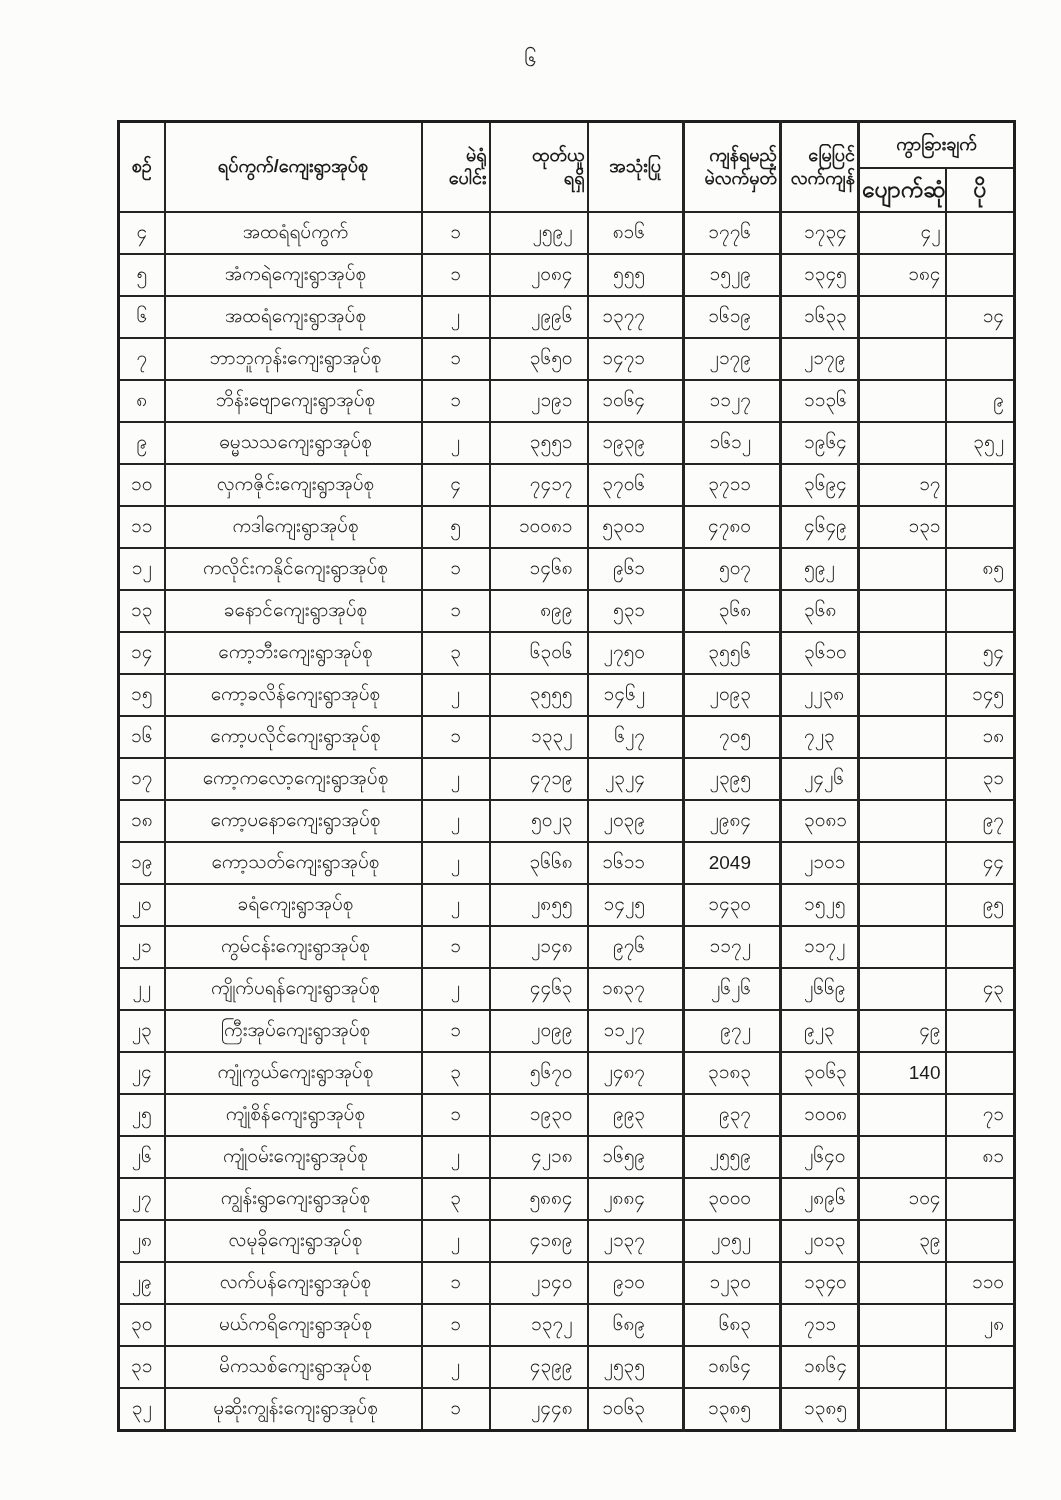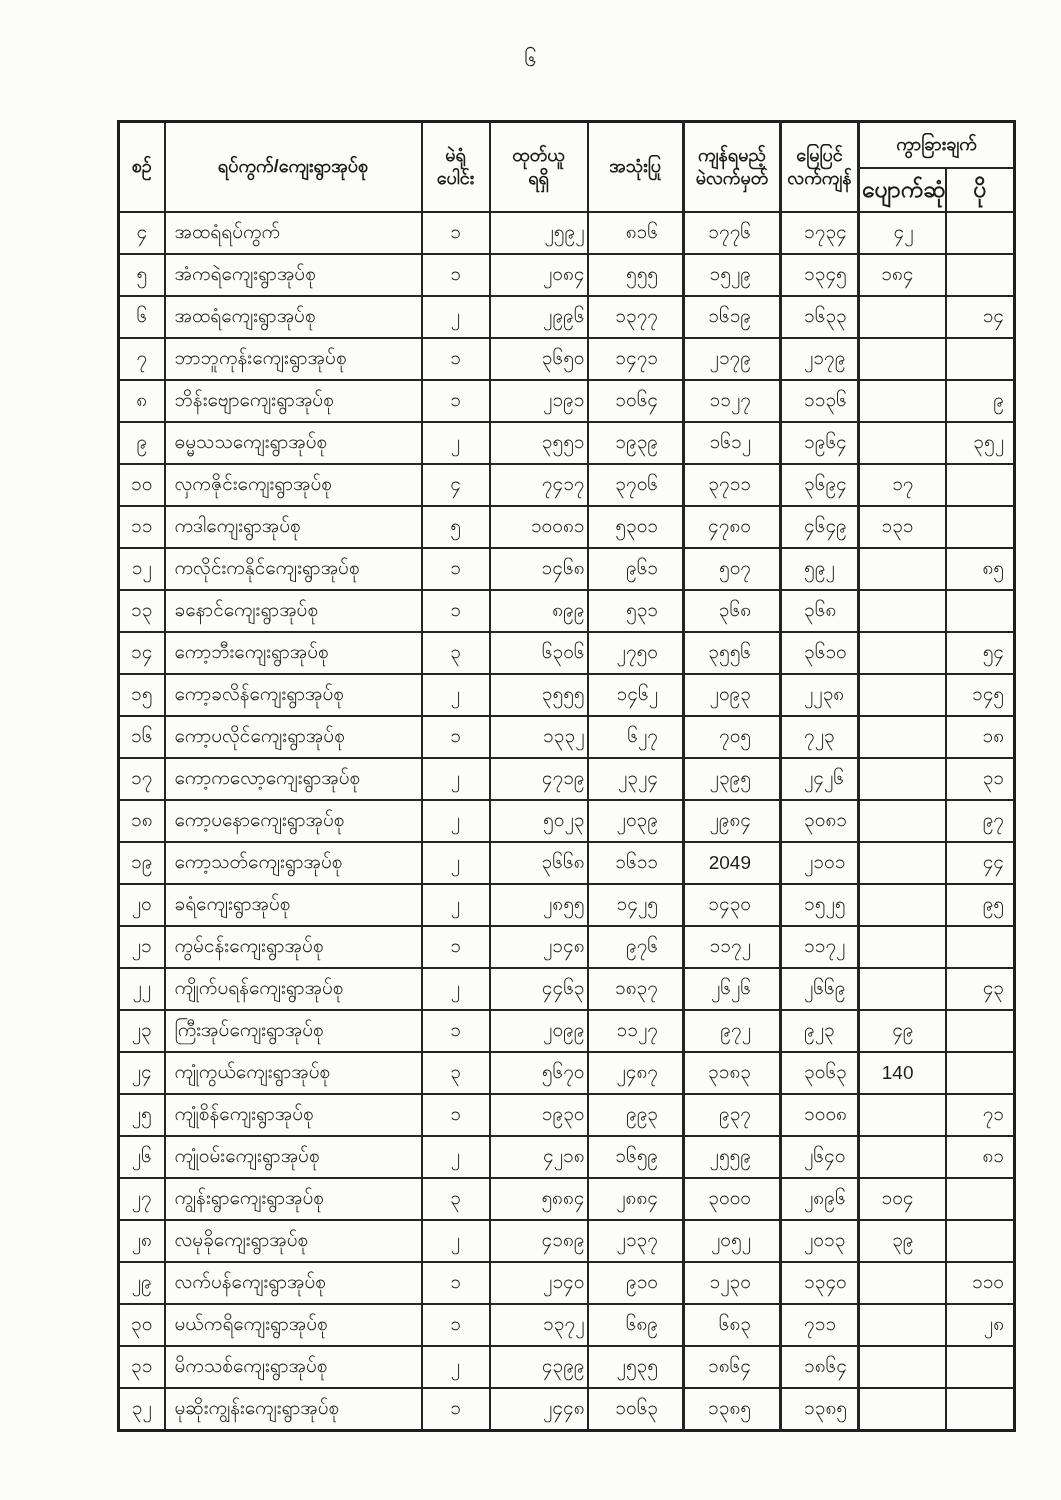--- a/index.html
+++ b/index.html
@@ -17,33 +17,33 @@
     border-collapse:collapse;table-layout:fixed;
     border:3px solid #1e1e1e;
   }
   .ballot-table th,.ballot-table td{
     border:2px solid #242424;overflow:hidden;white-space:nowrap;
   }
   .ballot-table thead th{
     font-weight:bold;font-size:18px;line-height:1.3;text-align:center;
     vertical-align:middle;padding:4px 2px;background:#fcfcfa;
   }
-  .ballot-table thead .hdr-line{display:block;}
+  .ballot-table thead .hdr-line{display:block;text-align:right;}
   .ballot-table td{
     height:40px;font-size:19px;padding:0 4px;vertical-align:middle;background:#fcfcfa;
   }
   
   td.c1{text-align:center;}
-  td.c2{text-align:left;padding-left:9px;}
+  td.c2{text-align:center;padding-left:9px;}
   td.c3{text-align:center;}
-  td.c4{text-align:right;padding-right:2px;}
-  td.c5{text-align:right;padding-right:24px;}
+  td.c4{text-align:right;padding-right:14px;}
+  td.c5{text-align:right;padding-right:37px;}
   td.c6{text-align:right;padding-right:28px;margin-top:37px;}
   td.c7{text-align:right;padding-right:24px;padding-left:22px;}
-  td.c8{text-align:right;padding-right:31px;}
+  td.c8{text-align:right;padding-right:4px;}
   td.c9{text-align:right;padding-right:9px;}
   
   .ballot-table td.c6,.ballot-table th.h6{border-left-width:3px;}
   .ballot-table td.c7,.ballot-table th.h7{border-left-width:3px;}
   .ballot-table td.c8,.ballot-table th.h8,.ballot-table th.hdiff{border-left-width:3px;}
   .ballot-table thead tr.sub th{font-size:23px;height:38px;padding:2px;}
   .ballot-table thead tr.main th{height:36px;}
 </style>
 </head>
 <body>

